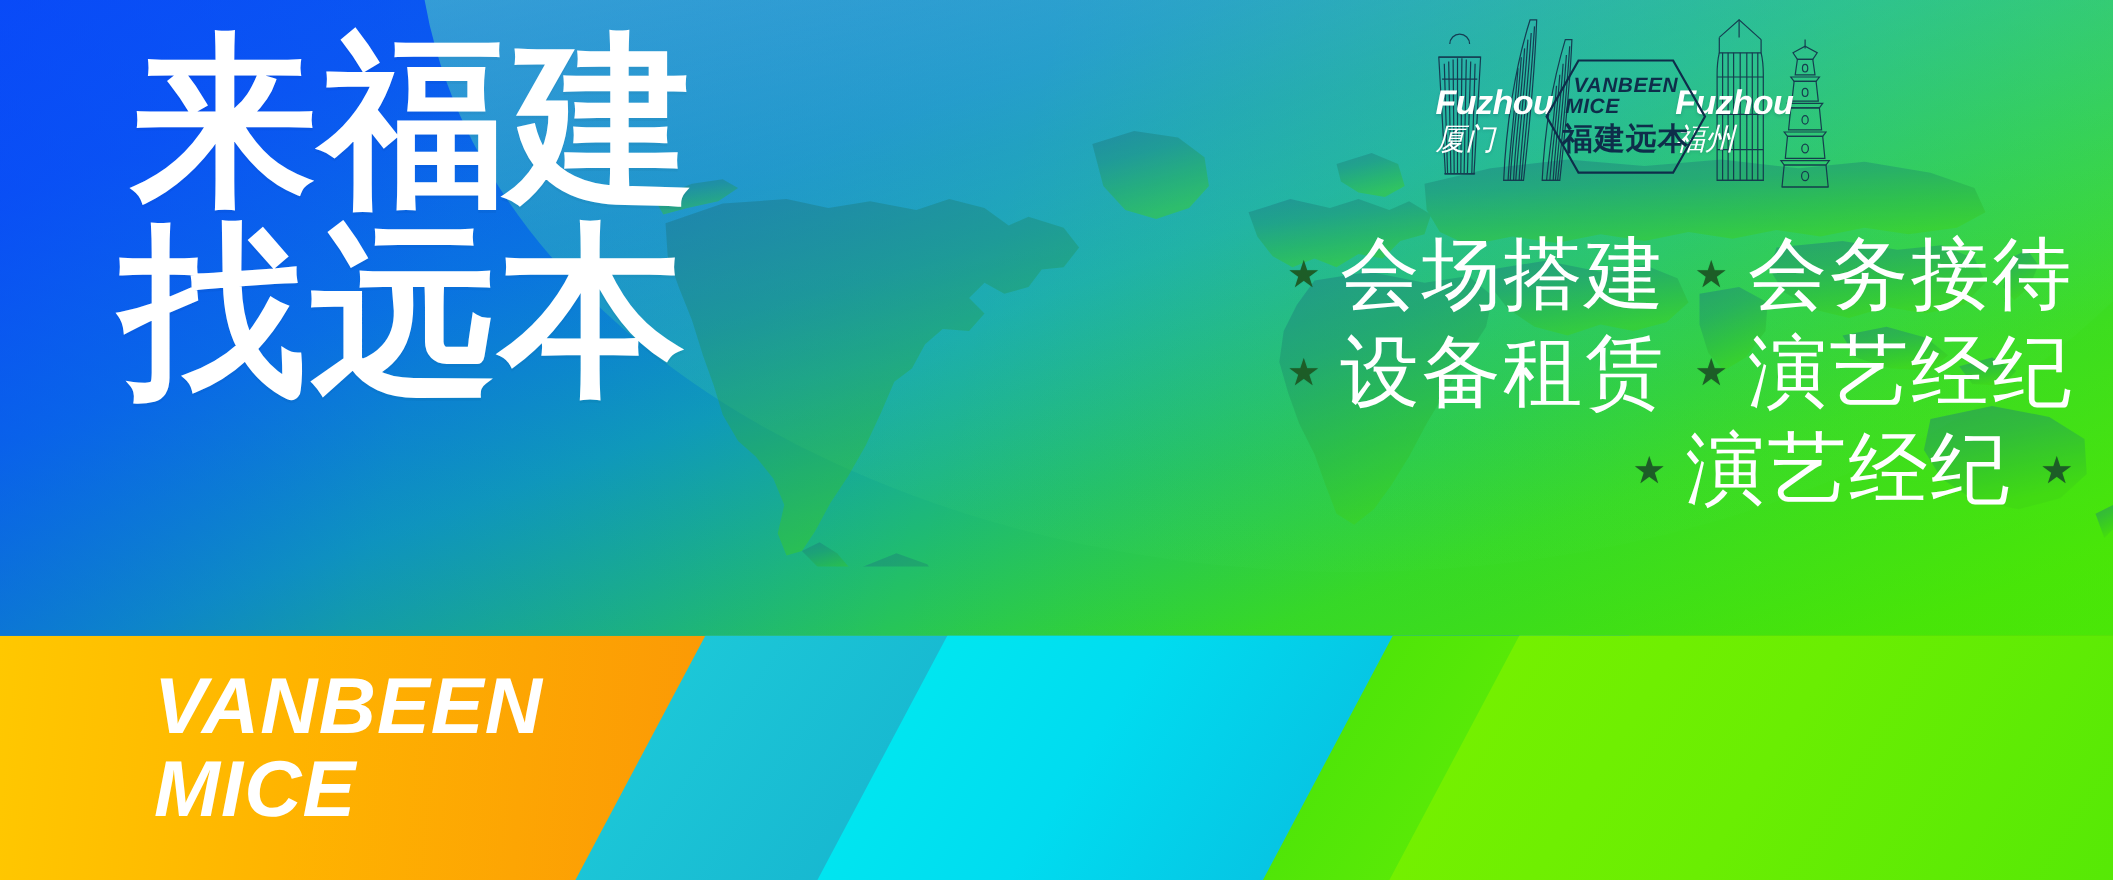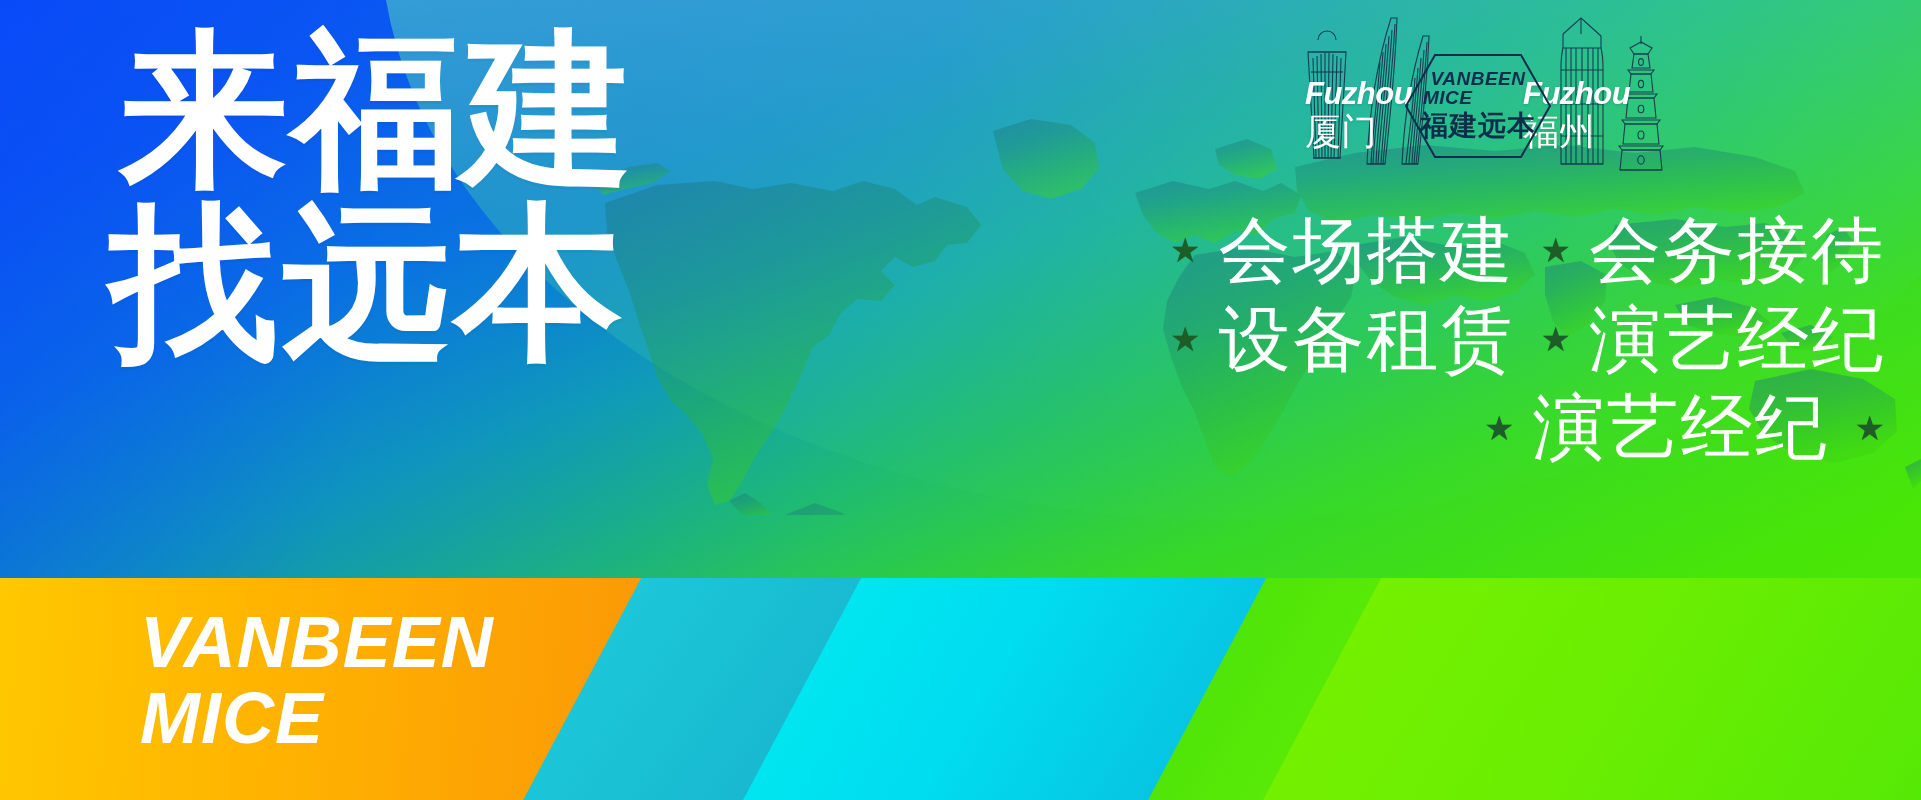--- a/index.html
+++ b/index.html
@@ -160,24 +160,25 @@
   .city .city-en {
     display: block;
     font-size: 31px;
     font-weight: 700;
     font-style: italic;
     letter-spacing: -0.5px;
     line-height: 1;
   }
   .city .city-cn {
     display: block;
-    font-size: 36px;
+    font-size: 27px;
     font-weight: 400;
     line-height: 1.1;
     margin-top: 3px;
+    font-style: italic;
   }
   .city-xiamen { left: 0px; top: 70px; }
   .city-fuzhou { left: 218px; top: 70px; }
 
   .hex-badge {
     position: absolute;
     left: 98px;
     top: 44px;
     width: 150px;
     height: 108px;

